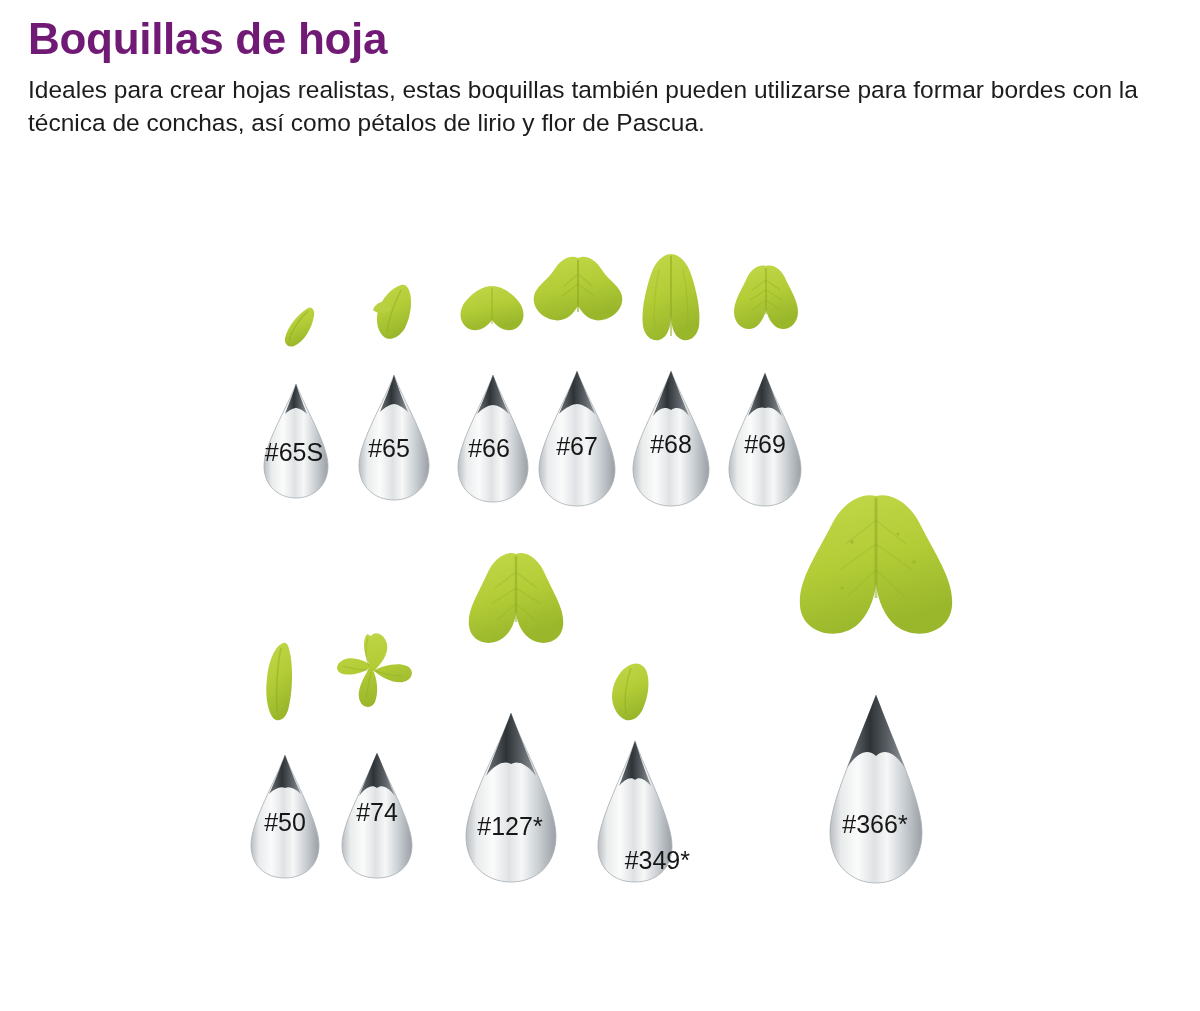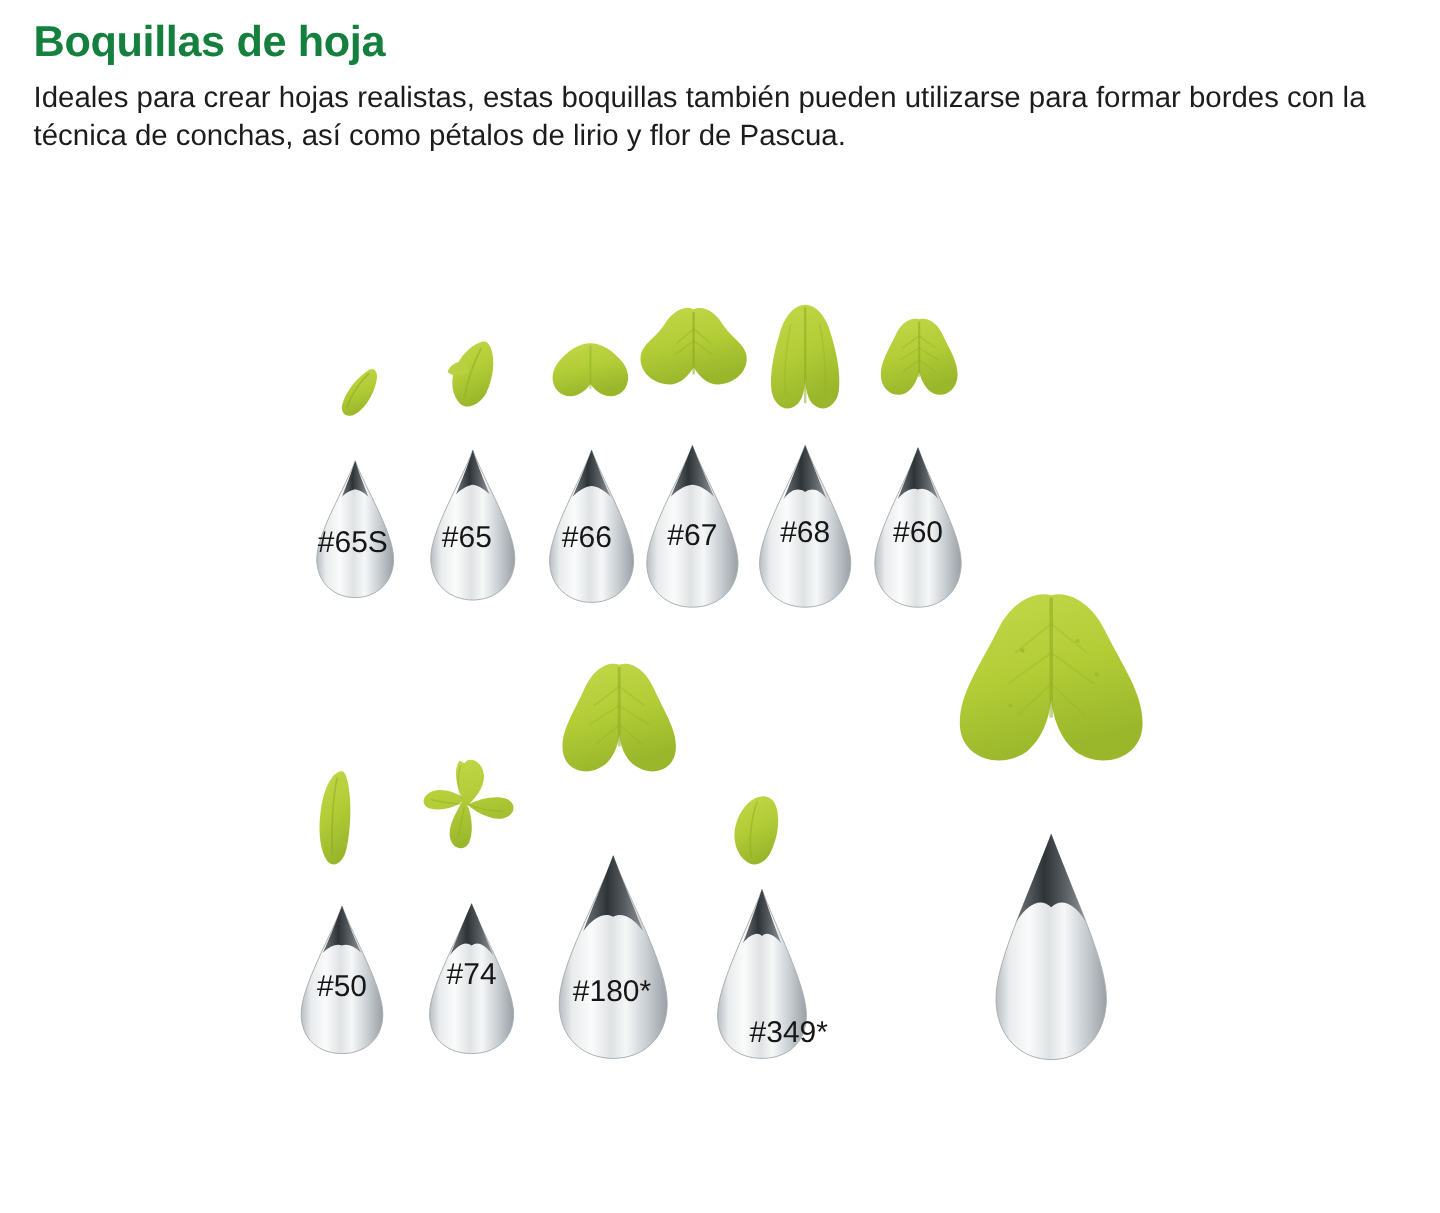--- a/index.html
+++ b/index.html
@@ -17,26 +17,26 @@
   }
 
   
   .header {
     position: absolute;
     left: 28px;
     top: 16px;
     width: 1150px;
   }
   .page-title {
-    font-size: 36px;
+    font-size: 44px;
     font-weight: bold;
     letter-spacing: -0.3px;
     margin: 0 0 12px 0;
     line-height: 1.05;
-    color: #15803d;
+    color: #701a75;
   }
   .page-desc {
     font-size: 24.5px;
     line-height: 1.32;
     margin: 0;
     color: #1c1c1c;
     max-width: 1140px;
     font-weight: 400;
   }
 
@@ -200,41 +200,41 @@
         <path d="M40 6 L40 52" stroke="#8aa720" stroke-width="1.8" opacity=".5"></path>
         <path d="M40 18 L26 28 M40 28 L24 38 M40 38 L26 48 M40 18 L54 28 M40 28 L56 38 M40 38 L54 48" stroke="#8fae24" stroke-width="1.1" opacity=".4" fill="none"></path>
       </svg>
     </div>
     <div class="nozzle" style="left:11px; bottom:0;">
       <svg width="84" height="140" viewBox="0 0 84 140">
         <path d="M42 5 C33 32 6 76 6 101 C6 124 22 138 42 138 C62 138 78 124 78 101 C78 76 51 32 42 5 Z" fill="url(#metal)" stroke="#a7adb2" stroke-width="0.8"></path>
         <path d="M42 5 C36 20 30 36 25 48 C31 41 37 38 42 40 C47 38 53 41 59 48 C54 36 48 20 42 5 Z" fill="url(#metalInner)"></path>
       </svg>
     </div>
-    <div class="tip-label" style="left:0px; top:178px; width:106px;">#60</div>
+    <div class="tip-label" style="left:0px; top:178px; width:106px;">#69</div>
   </div>
 
 
   <div class="tip-group" style="left:235px; top:640px; width:100px; height:240px;">
     <div class="icing" style="left:26px; top:0px;">
       <svg width="40" height="84" viewBox="0 0 40 84">
         <path d="M22 3 C14 6 8 20 6 38 C4 54 6 70 12 78 C18 84 26 78 28 66 C32 48 32 22 28 9 C27 4 25 2 22 3 Z" fill="url(#leafGrad)"></path>
         <path d="M20 8 C16 26 15 54 16 72" stroke="#8aa720" stroke-width="1.4" fill="none" opacity=".5"></path>
       </svg>
     </div>
     <div class="nozzle" style="left:10px; bottom:0;">
       <svg width="80" height="130" viewBox="0 0 80 130">
         <path d="M40 5 C31 30 6 72 6 95 C6 117 22 128 40 128 C58 128 74 117 74 95 C74 72 49 30 40 5 Z" fill="url(#metal)" stroke="#a7adb2" stroke-width="0.8"></path>
         <path d="M40 5 C35 18 29 34 24 44 C30 38 36 36 40 38 C44 36 50 38 56 44 C51 34 45 18 40 5 Z" fill="url(#metalInner)"></path>
       </svg>
     </div>
     <div class="tip-label" style="left:0px; top:168px; width:100px;">#50</div>
   </div>
 
-  <div class="tip-group" style="left:340px; top:628px; width:106px; height:252px;">
+  <div class="tip-group" style="left:324px; top:628px; width:106px; height:252px;">
     <div class="icing" style="left:-3px; top:0px;">
       <svg width="104" height="94" viewBox="0 0 104 94">
         <path d="M46 6 C40 14 44 28 48 36 C42 32 30 28 22 32 C14 36 14 44 22 46 C32 48 44 44 48 40 C44 48 36 60 38 70 C40 80 50 82 54 74 C58 64 56 50 52 42 C58 48 72 56 82 54 C92 52 94 42 86 38 C76 34 62 38 54 42 C60 36 68 26 66 16 C64 6 54 2 50 8 Z" fill="url(#leafGrad)"></path>
         <path d="M48 38 C44 30 44 18 47 10 M48 42 C40 42 28 40 22 38 M50 44 C48 54 46 64 45 70 M52 42 C62 46 74 48 82 48" stroke="#8aa720" stroke-width="1.2" fill="none" opacity=".4"></path>
       </svg>
     </div>
     <div class="nozzle" style="left:12px; bottom:0;">
       <svg width="82" height="132" viewBox="0 0 82 132">
         <path d="M41 5 C32 30 6 74 6 97 C6 119 22 130 41 130 C60 130 76 119 76 97 C76 74 50 30 41 5 Z" fill="url(#metal)" stroke="#a7adb2" stroke-width="0.8"></path>
         <path d="M41 5 C35 18 29 34 23 48 C30 39 36 36 41 40 C46 36 52 39 59 48 C53 34 47 18 41 5 Z" fill="url(#metalInner)"></path>
@@ -250,21 +250,21 @@
         <path d="M61 8 L61 74" stroke="#8aa720" stroke-width="2.4" opacity=".5"></path>
         <path d="M61 24 L40 40 M61 40 L36 56 M61 56 L42 72 M61 24 L82 40 M61 40 L86 56 M61 56 L80 72" stroke="#8fae24" stroke-width="1.2" opacity=".35" fill="none"></path>
       </svg>
     </div>
     <div class="nozzle" style="left:14px; bottom:0;">
       <svg width="104" height="176" viewBox="0 0 104 176">
         <path d="M52 5 C40 40 7 96 7 128 C7 157 27 174 52 174 C77 174 97 157 97 128 C97 96 64 40 52 5 Z" fill="url(#metal)" stroke="#a7adb2" stroke-width="0.8"></path>
         <path d="M52 5 C44 26 34 50 27 68 C36 56 45 52 52 56 C59 52 68 56 77 68 C70 50 60 26 52 5 Z" fill="url(#metalInner)"></path>
       </svg>
     </div>
-    <div class="tip-label" style="left:0px; top:264px; width:130px;">#180*</div>
+    <div class="tip-label" style="left:0px; top:264px; width:130px;">#127*</div>
   </div>
 
   <div class="tip-group" style="left:580px; top:660px; width:110px; height:224px;">
     <div class="icing" style="left:24px; top:0px;">
       <svg width="58" height="64" viewBox="0 0 58 64">
         <path d="M29 4 C20 6 12 16 9 28 C6 40 10 52 18 58 C26 64 36 58 40 46 C46 32 46 14 40 7 C36 3 32 3 29 4 Z" fill="url(#leafGrad)"></path>
         <path d="M27 8 C22 22 20 40 22 54" stroke="#8aa720" stroke-width="1.3" fill="none" opacity=".45"></path>
       </svg>
     </div>
     <div class="nozzle" style="left:12px; bottom:0;">
@@ -288,15 +288,16 @@
         <circle cx="124" cy="72" r="1.8" fill="#8aa720" opacity=".4"></circle>
         <circle cx="52" cy="98" r="1.6" fill="#8aa720" opacity=".4"></circle>
       </svg>
     </div>
     <div class="nozzle" style="left:33px; bottom:0;">
       <svg width="106" height="196" viewBox="0 0 106 196">
         <path d="M53 5 C40 44 7 108 7 142 C7 174 28 193 53 193 C78 193 99 174 99 142 C99 108 66 44 53 5 Z" fill="url(#metal)" stroke="#a7adb2" stroke-width="0.8"></path>
         <path d="M53 5 C43 30 32 58 24 78 C34 62 45 58 53 66 C61 58 72 62 82 78 C74 58 63 30 53 5 Z" fill="url(#metalInner)"></path>
       </svg>
     </div>
+    <div class="tip-label" style="left:0px; top:320px; width:170px;">#366*</div>
   </div>
 
 </div>
 
 </body></html>

